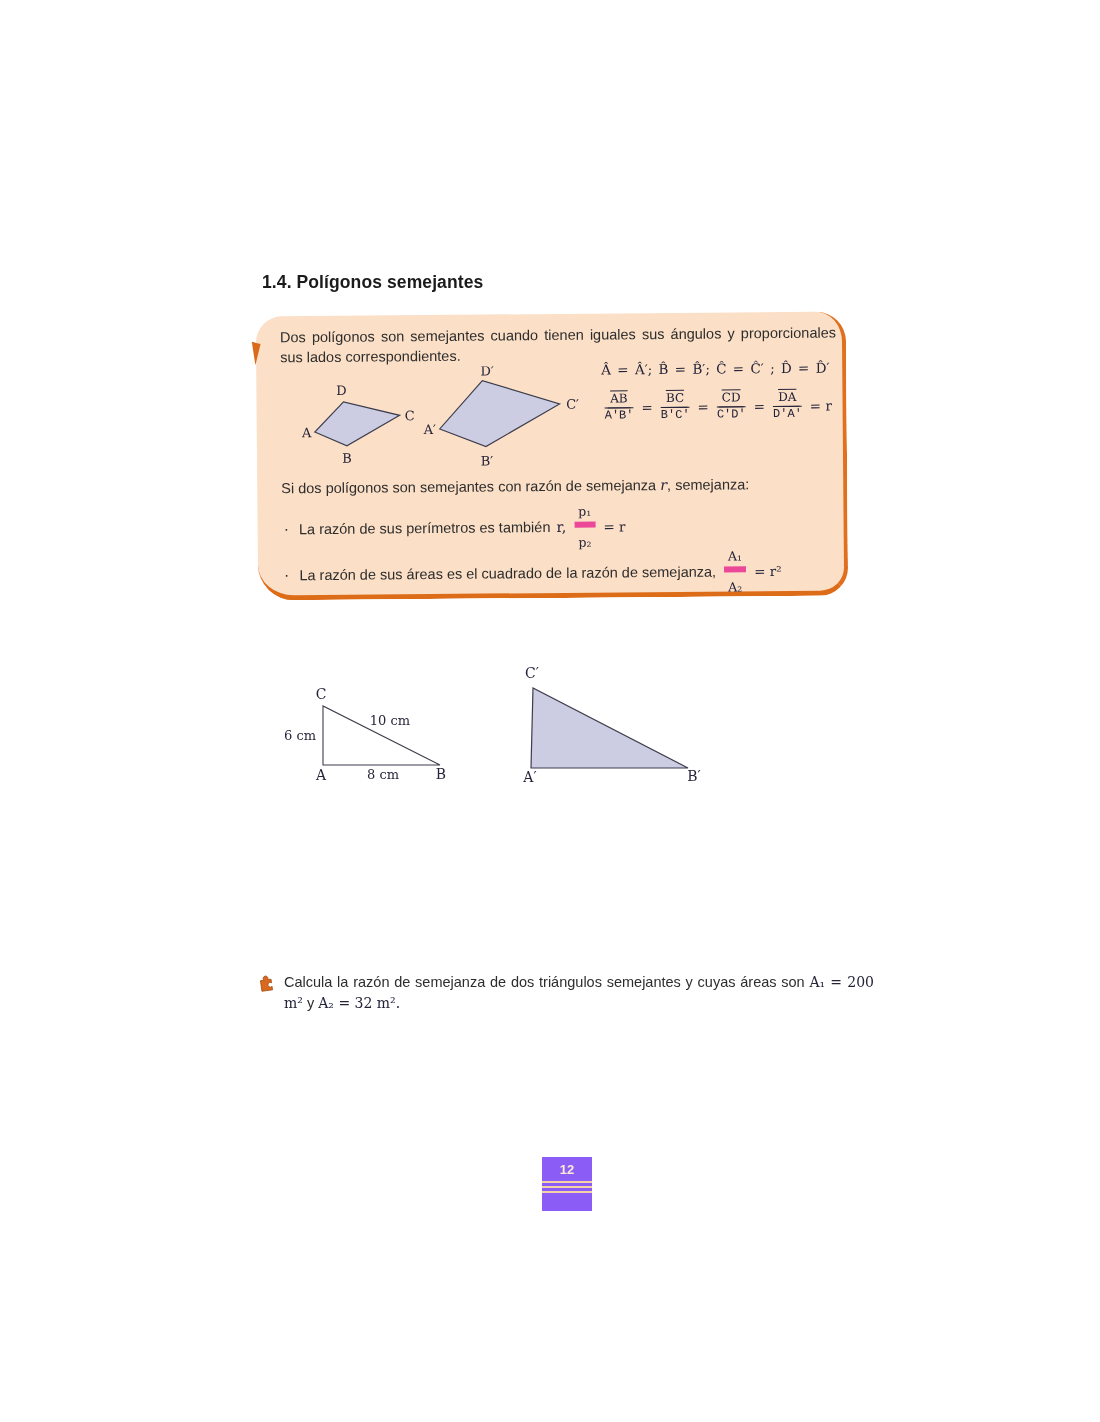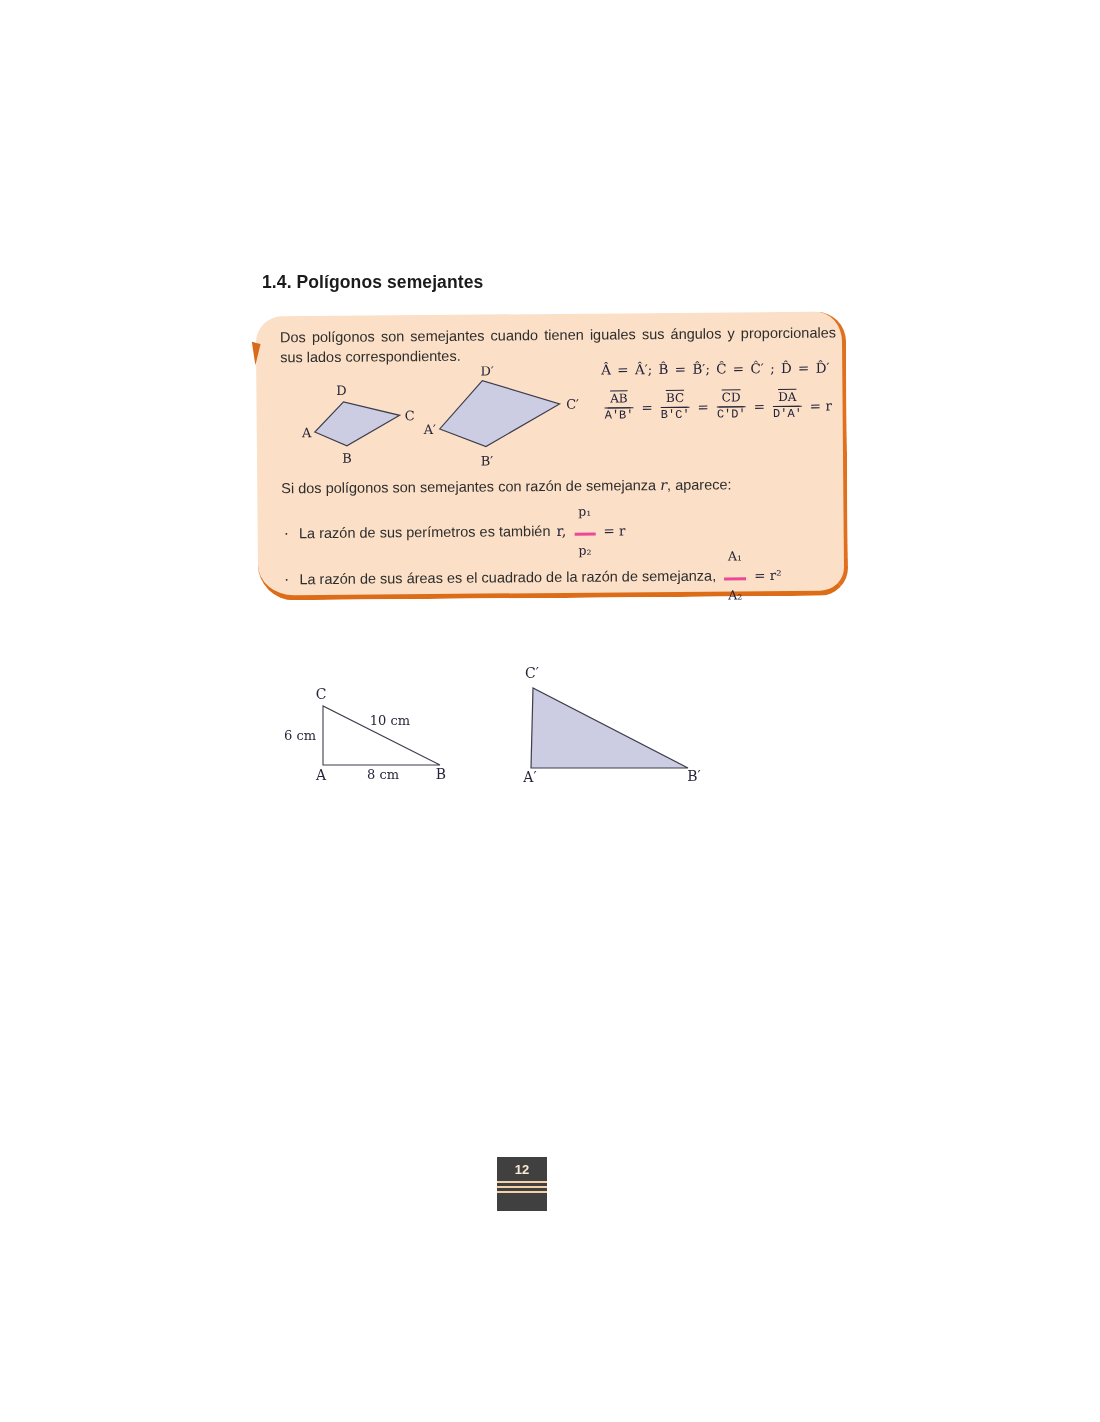--- a/index.html
+++ b/index.html
@@ -69,21 +69,21 @@
     font-size: 14.5px; color: #2d2d2d; white-space: nowrap;
   }
   .bullet-1 { top: 190px; }
   .bullet-2 { top: 236px; }
   .bullet .marker { font-size: 16px; margin-right: 4px; }
   .frac {
     display: inline-flex; flex-direction: column; align-items: center;
     font-family: "DejaVu Serif", "Liberation Serif", serif;
     font-size: 12.5px; line-height: 1.2; color: #23233a; margin: 0 2px;
   }
-  .frac .num { border-bottom: 3px solid #ec4899; padding: 0 4px 14px; }
+  .frac .num { border-bottom: 6px solid #ec4899; padding: 0 4px 3px; }
   .frac .den { padding-top: 7px; }
   .frac-result { font-family: "DejaVu Serif", "Liberation Serif", serif; font-size: 13.5px; color: #23233a; }
 
   
   .exercise {
     position: absolute; display: flex; align-items: flex-start; gap: 7px;
   }
   .exercise-1 { left: 258px; top: 614px; }
   .exercise-2 { left: 258px; top: 972px; }
   .puzzle { flex: 0 0 auto; margin-top: 1px; transform: rotate(-8deg); }
@@ -91,22 +91,22 @@
     font-size: 14.5px; line-height: 1.42; text-align: justify; color: #2d2d2d;
   }
   .exercise-1 .ex-text { width: 572px; }
   .exercise-2 .ex-text { width: 590px; }
   .ex-math { font-family: "DejaVu Serif", "Liberation Serif", serif; color: #23233a; font-size: 14px; }
 
   .tri-svg { position: absolute; left: 285px; top: 662px; }
 
   
   .footer-box {
-    position: absolute; left: 497px; top: 1157px;
-    width: 50px; height: 54px; background: #404040;
+    position: absolute; left: 542px; top: 1157px;
+    width: 50px; height: 54px; background: #8b5cf6;
   }
   .footer-num {
     text-align: center; padding-top: 5px;
     font-size: 13px; font-weight: bold; color: #fce9d2;
   }
   .footer-stripes { margin-top: 4px; }
   .footer-stripe { height: 2px; background: #f6d0a6; margin-bottom: 3px; }
 
   svg text {
     font-family: "DejaVu Serif", "Liberation Serif", serif;
@@ -158,21 +158,21 @@
         <span>=</span>
         <span class="sfrac">
           <span class="num">DA</span>
           <span class="den">D′A′</span>
         </span>
         <span>= r</span>
       </div>
     </div>
 
     <div class="condition">
-      <span>Si dos polígonos son semejantes con razón de semejanza </span><span class="serif-i">r</span><span>, aparece:</span>
+      <span>Si dos polígonos son semejantes con razón de semejanza </span><span class="serif-i">r</span><span>, semejanza:</span>
     </div>
 
     <div class="bullet bullet-1">
       <span class="marker">·</span>
       <span>La razón de sus perímetros es también </span>
       <span class="serif">r,</span>
       <span class="frac">
         <span class="num">p₁</span>
         <span class="den">p₂</span>
       </span>
@@ -198,20 +198,26 @@
     <text x="36" y="118" font-size="14" text-anchor="middle">A</text>
     <text x="156" y="117" font-size="14" text-anchor="middle">B</text>
     <text x="15" y="78" font-size="13" text-anchor="middle">6 cm</text>
     <text x="105" y="63" font-size="13" text-anchor="middle">10 cm</text>
     <text x="98" y="117" font-size="13" text-anchor="middle">8 cm</text>
     <text x="247" y="16" font-size="14" text-anchor="middle">C′</text>
     <text x="245" y="120" font-size="14" text-anchor="middle">A′</text>
     <text x="409" y="119" font-size="14" text-anchor="middle">B′</text>
   </svg>
 
+  <div class="exercise exercise-2">
+    <svg class="puzzle" width="19" height="19" viewBox="0 0 24 24">
+      <path d="M3.5 8.5 H8 a3 3 0 1 1 4.6 0 H17 V13 a3 3 0 1 0 0 4.6 V22 H3.5 Z" fill="#d8691f" stroke="#a84e12" stroke-width="1"></path>
+    </svg>
+    <p class="ex-text"><span>Calcula la razón de semejanza de dos triángulos semejantes y cuyas áreas son </span><span class="ex-math">A₁ = 200 m²</span><span> y </span><span class="ex-math">A₂ = 32 m².</span></p>
+  </div>
 
   <div class="footer-box">
     <div class="footer-num">12</div>
     <div class="footer-stripes">
       <div class="footer-stripe"></div>
       <div class="footer-stripe"></div>
       <div class="footer-stripe"></div>
     </div>
   </div>
 

